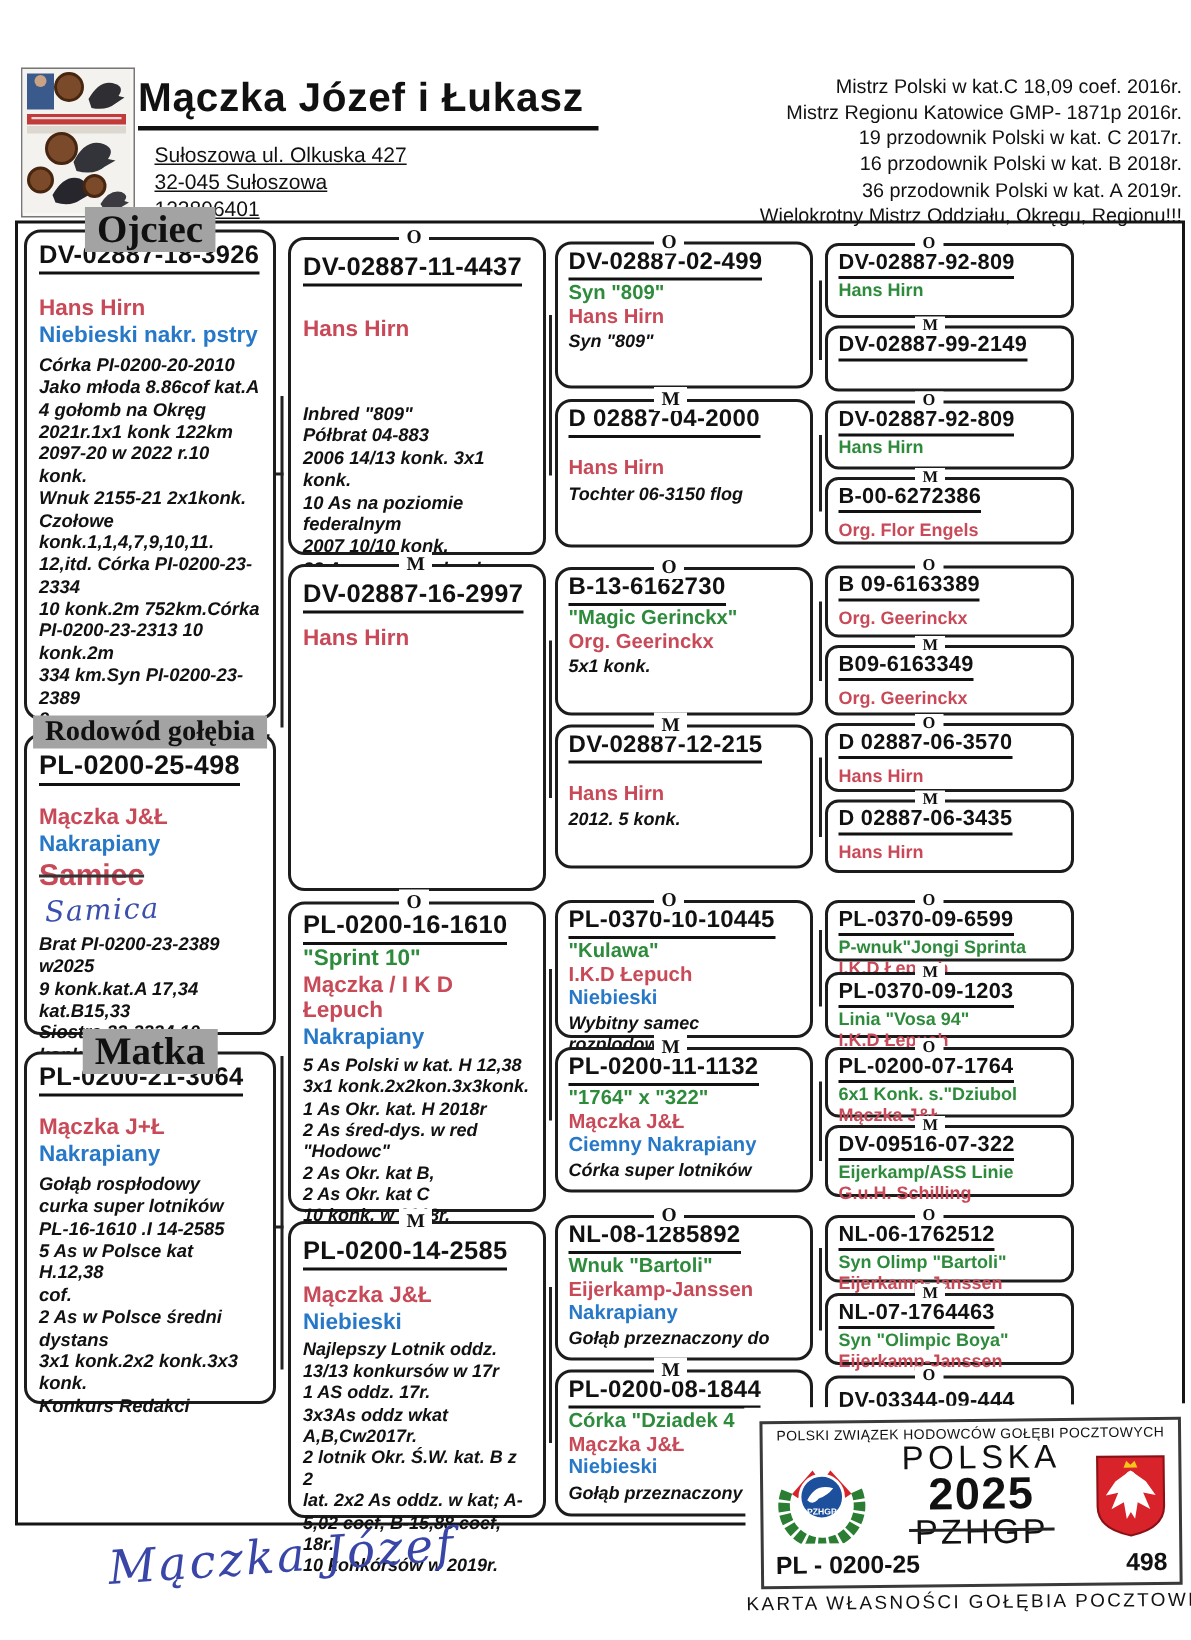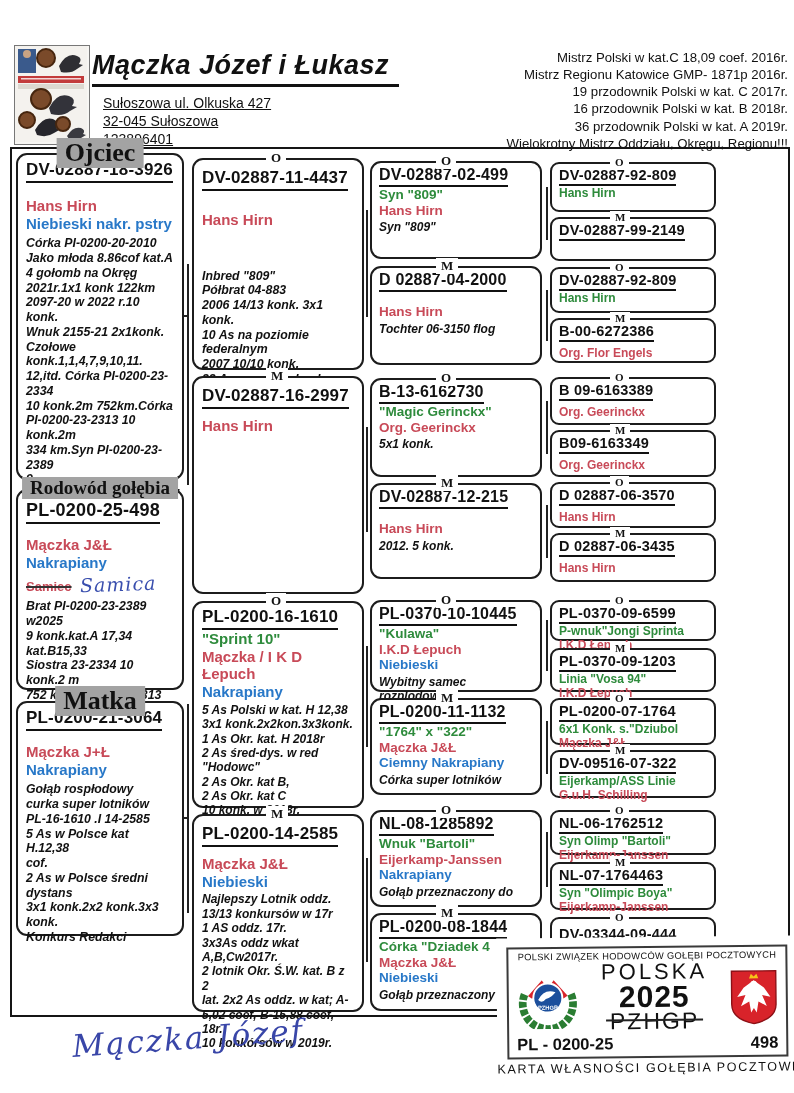--- a/index.html
+++ b/index.html
@@ -1,21 +1,21 @@
 <!DOCTYPE html>
 <html><head>
 <meta charset="utf-8">
 <style>
   html,body{margin:0;padding:0;background:#fff;}
   #page{position:relative;width:794px;height:1093px;background:#fff;overflow:hidden;
         font-family:"Liberation Sans",sans-serif;color:#111;}
   
   #photo{position:absolute;left:14px;top:45px;width:74px;height:98px;border:1px solid #777;background:#f7f6f3;}
   #breeder-title{position:absolute;left:92px;top:50px;font-size:27px;font-weight:bold;letter-spacing:.5px;
-        border-bottom:3px solid #111;padding:0 10px 3px 0;font-style:italic;}
+        border-bottom:3px solid #111;padding:0 10px 3px 0;}
   .addr{position:absolute;left:103px;font-size:14px;text-decoration:underline;}
   #achv{position:absolute;right:6px;top:49px;width:370px;text-align:right;font-size:13.2px;line-height:1.3;}
   
   #frame{position:absolute;left:10px;top:147px;width:776px;height:866px;border:2.5px solid #151515;}
   
   .box{position:absolute;background:#fff;border:2px solid #1c1c1c;border-radius:11px;padding:5px 8px;box-sizing:border-box;}
   .tag{position:absolute;top:-10px;background:#fff;padding:0 5px;font-family:"Liberation Serif",serif;
        font-weight:bold;font-size:13px;}
   .btitle{position:absolute;top:-17px;left:50%;transform:translateX(-50%);background:#a3a3a3;padding:0 8px;
        font-family:"Liberation Serif",serif;font-weight:bold;font-size:26px;white-space:nowrap;}
@@ -31,21 +31,21 @@
   .col3 .ring{font-size:16px;}
   .col3 .name,.col3 .owner,.col3 .colorline{font-size:13.5px;line-height:1.16;}
   .col3 .notes{font-size:12px;margin-top:2px;}
   .col4{left:550px;width:166px;padding:2px 7px;border-radius:9px;}
   .col4 .ring{font-size:14.5px;border-bottom-width:2px;}
   .col4 .name,.col4 .owner{font-size:12px;line-height:1.2;}
   .col4 .tag{font-size:11px;top:-8px;}
   .mt4{margin-top:4px;}.mt8{margin-top:8px;}.mt12{margin-top:12px;}.mt14{margin-top:14px;}
   .mt20{margin-top:20px;}.mt40{margin-top:40px;}
   .sexline{margin-top:2px;}
-  .struck{color:#c84a58;font-weight:bold;font-size:13px;text-decoration:line-through;text-decoration-color:#333;text-decoration-thickness:2px;}
+  .struck{color:#c84a58;font-weight:bold;font-size:20px;text-decoration:line-through;text-decoration-color:#333;text-decoration-thickness:2px;}
   .hand{color:#3a4fae;font-family:"DejaVu Serif",serif;font-style:italic;font-size:19px;letter-spacing:1px;transform:rotate(-2deg);display:inline-block;margin-left:4px;}
   .vl{position:absolute;width:2px;background:#222;}
   .hl{position:absolute;height:2px;background:#222;}
   
   #signature{position:absolute;left:72px;top:1020px;color:#3946a8;font-family:"DejaVu Serif",serif;
       font-style:italic;font-size:31px;letter-spacing:2px;transform:rotate(-4deg);white-space:nowrap;}
   
   #stamp{position:absolute;left:497px;top:937px;width:297px;height:156px;background:#fff;z-index:6;transform:rotate(-.6deg);}
   #stamp-box{position:absolute;left:10px;top:9px;right:6px;height:108px;border:2px solid #3a3a3a;background:#fff;}
   #stamp-assoc{text-align:center;font-size:9.3px;letter-spacing:.3px;padding-top:3px;white-space:nowrap;}

